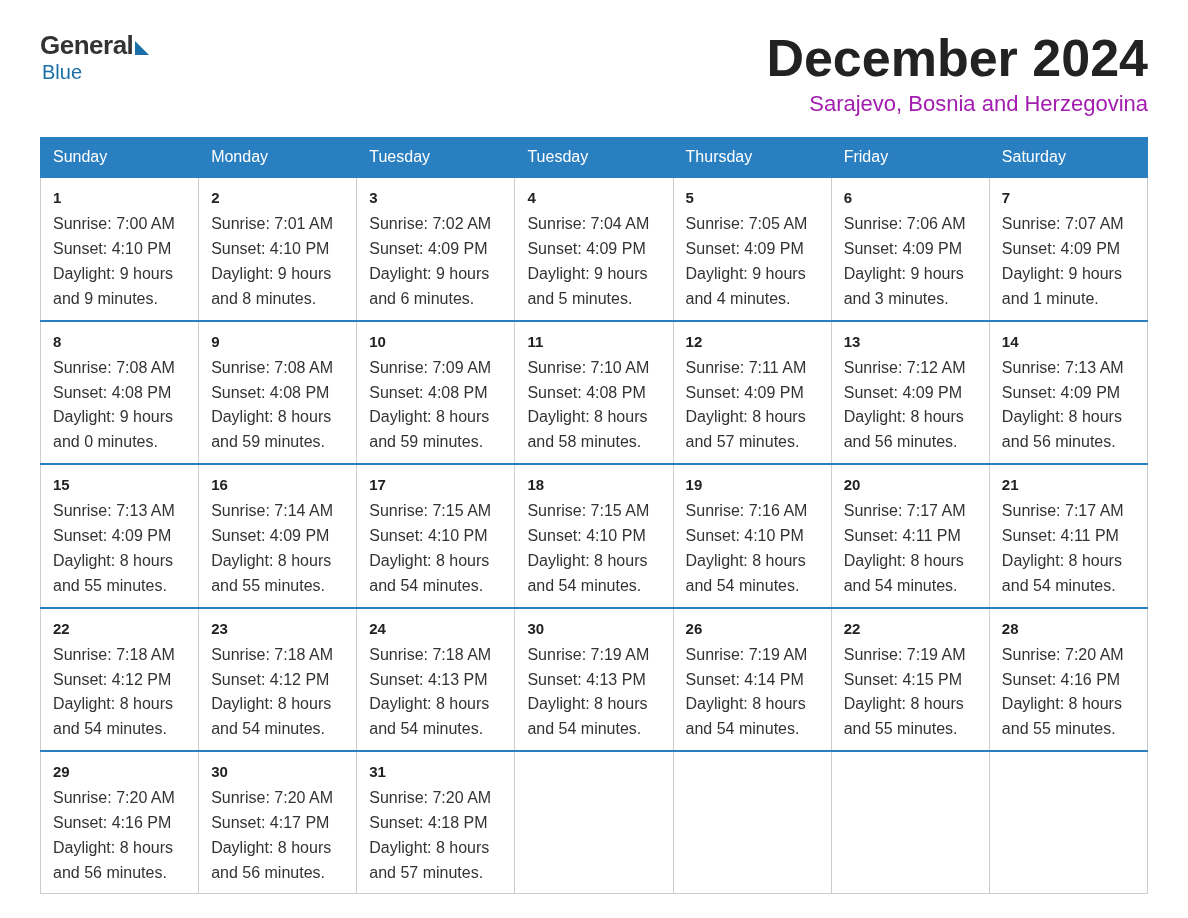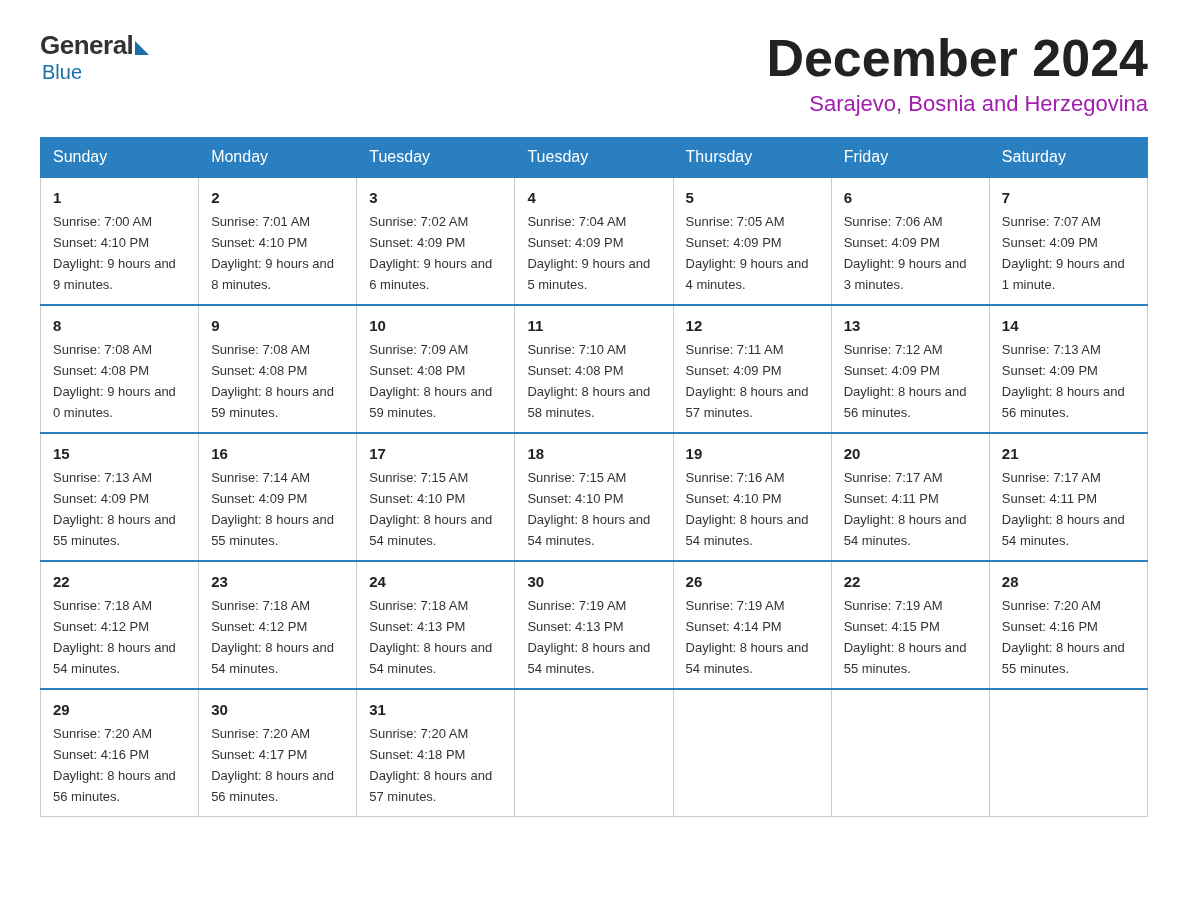--- a/index.html
+++ b/index.html
@@ -92,21 +92,21 @@
       border-top: 2px solid #2a7fc1;
     }
     .day-number {
       font-size: 15px;
       font-weight: bold;
       color: #222;
       display: block;
       margin-bottom: 3px;
     }
     .day-info {
-      font-size: 13px;
+      font-size: 16px;
       color: #333;
       line-height: 1.55;
     }
     .empty-cell {
       background: #ffffff;
     }
   </style>
 </head>
 <body>
 

